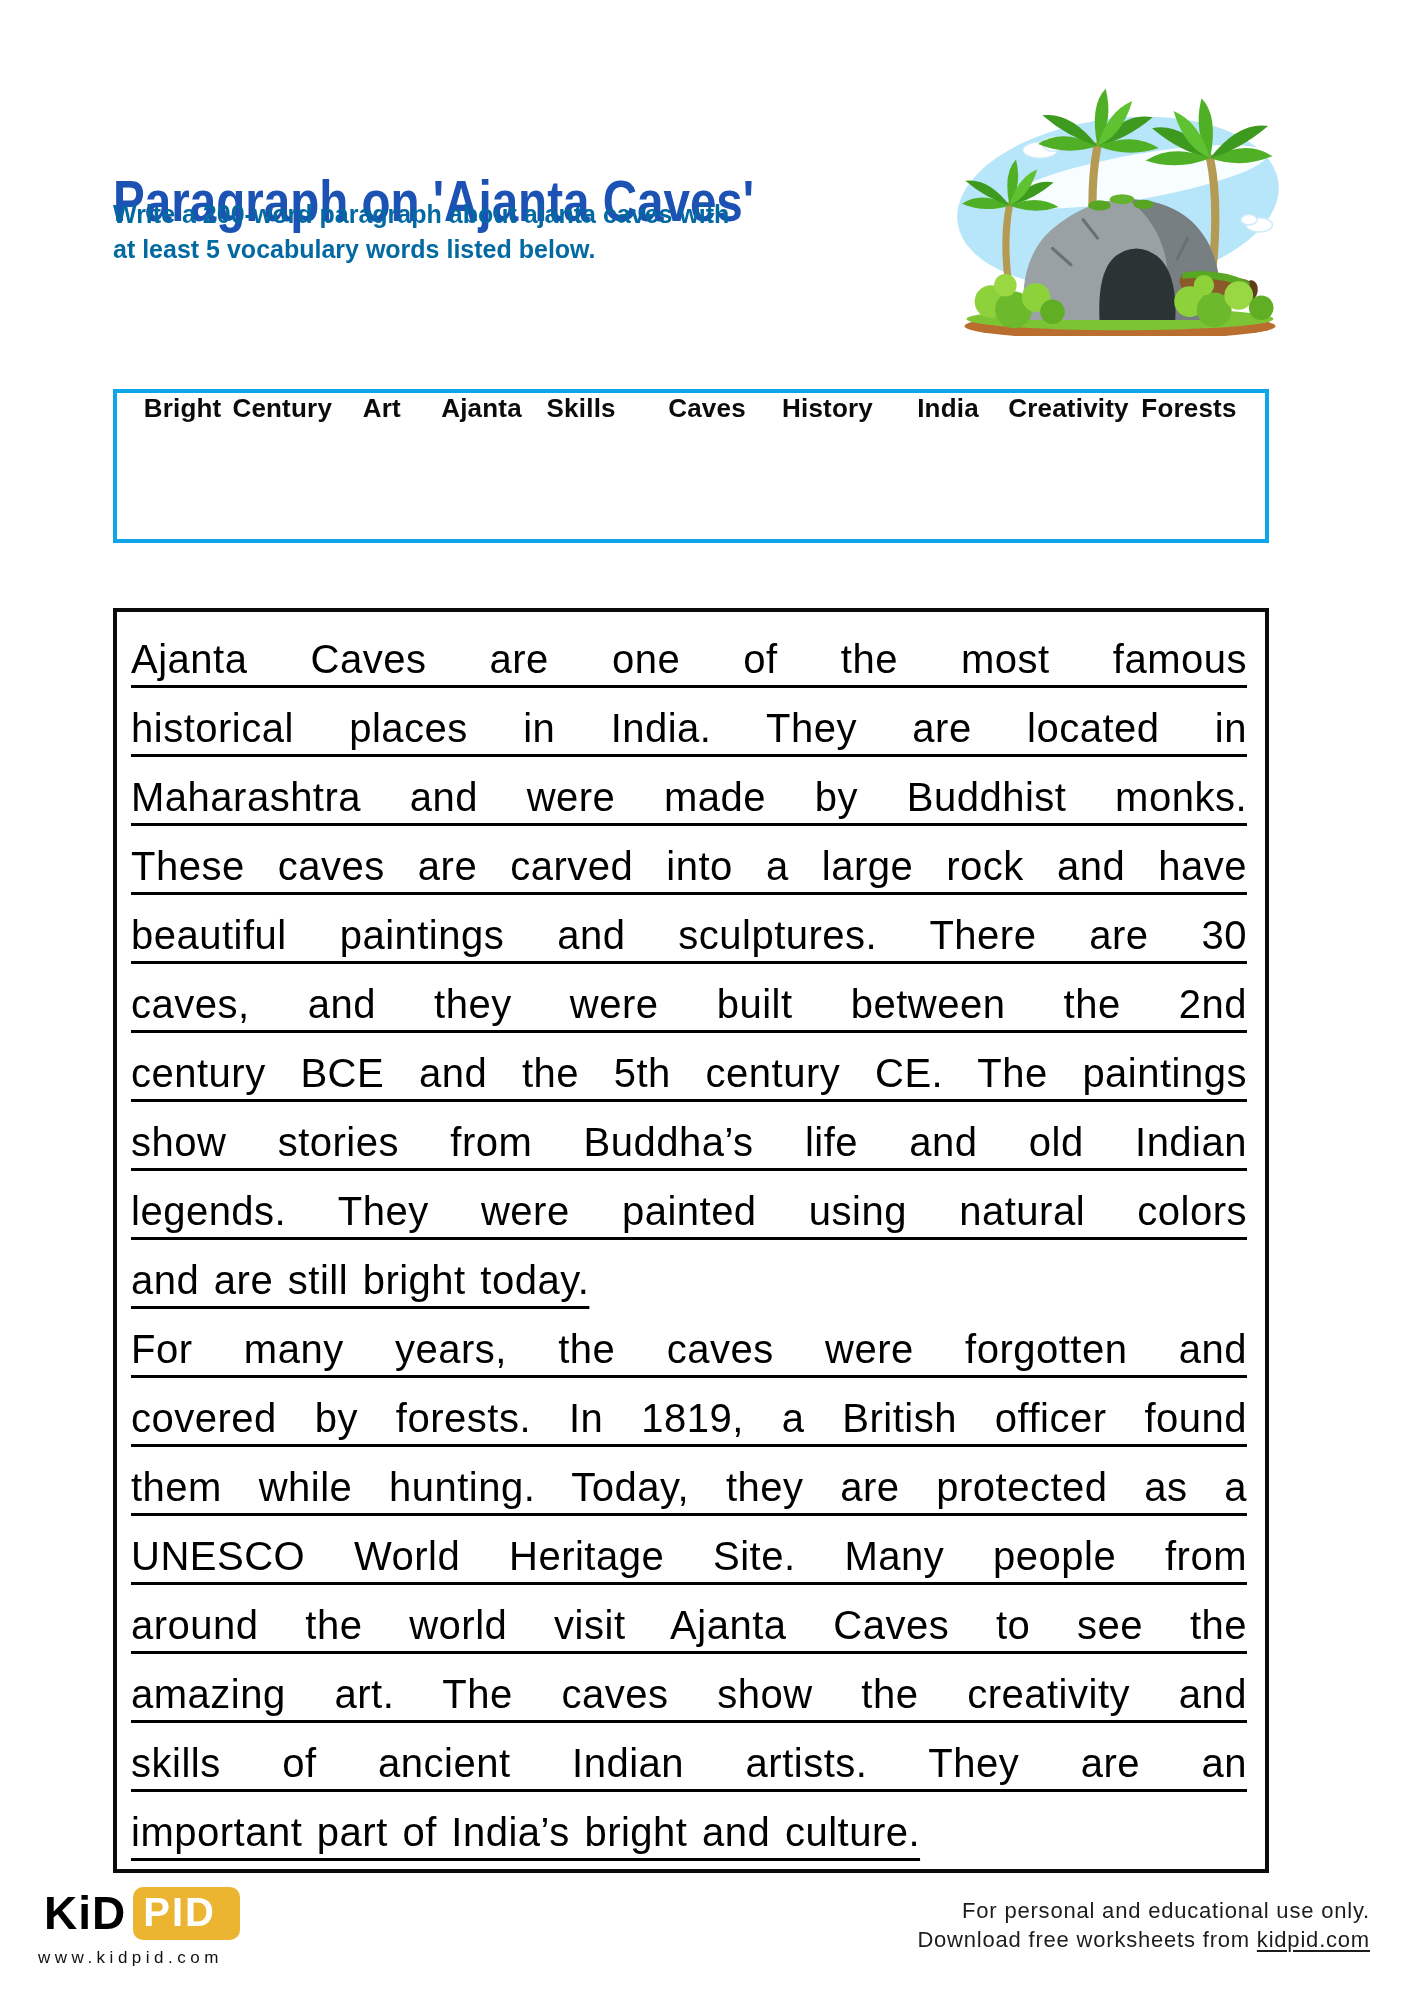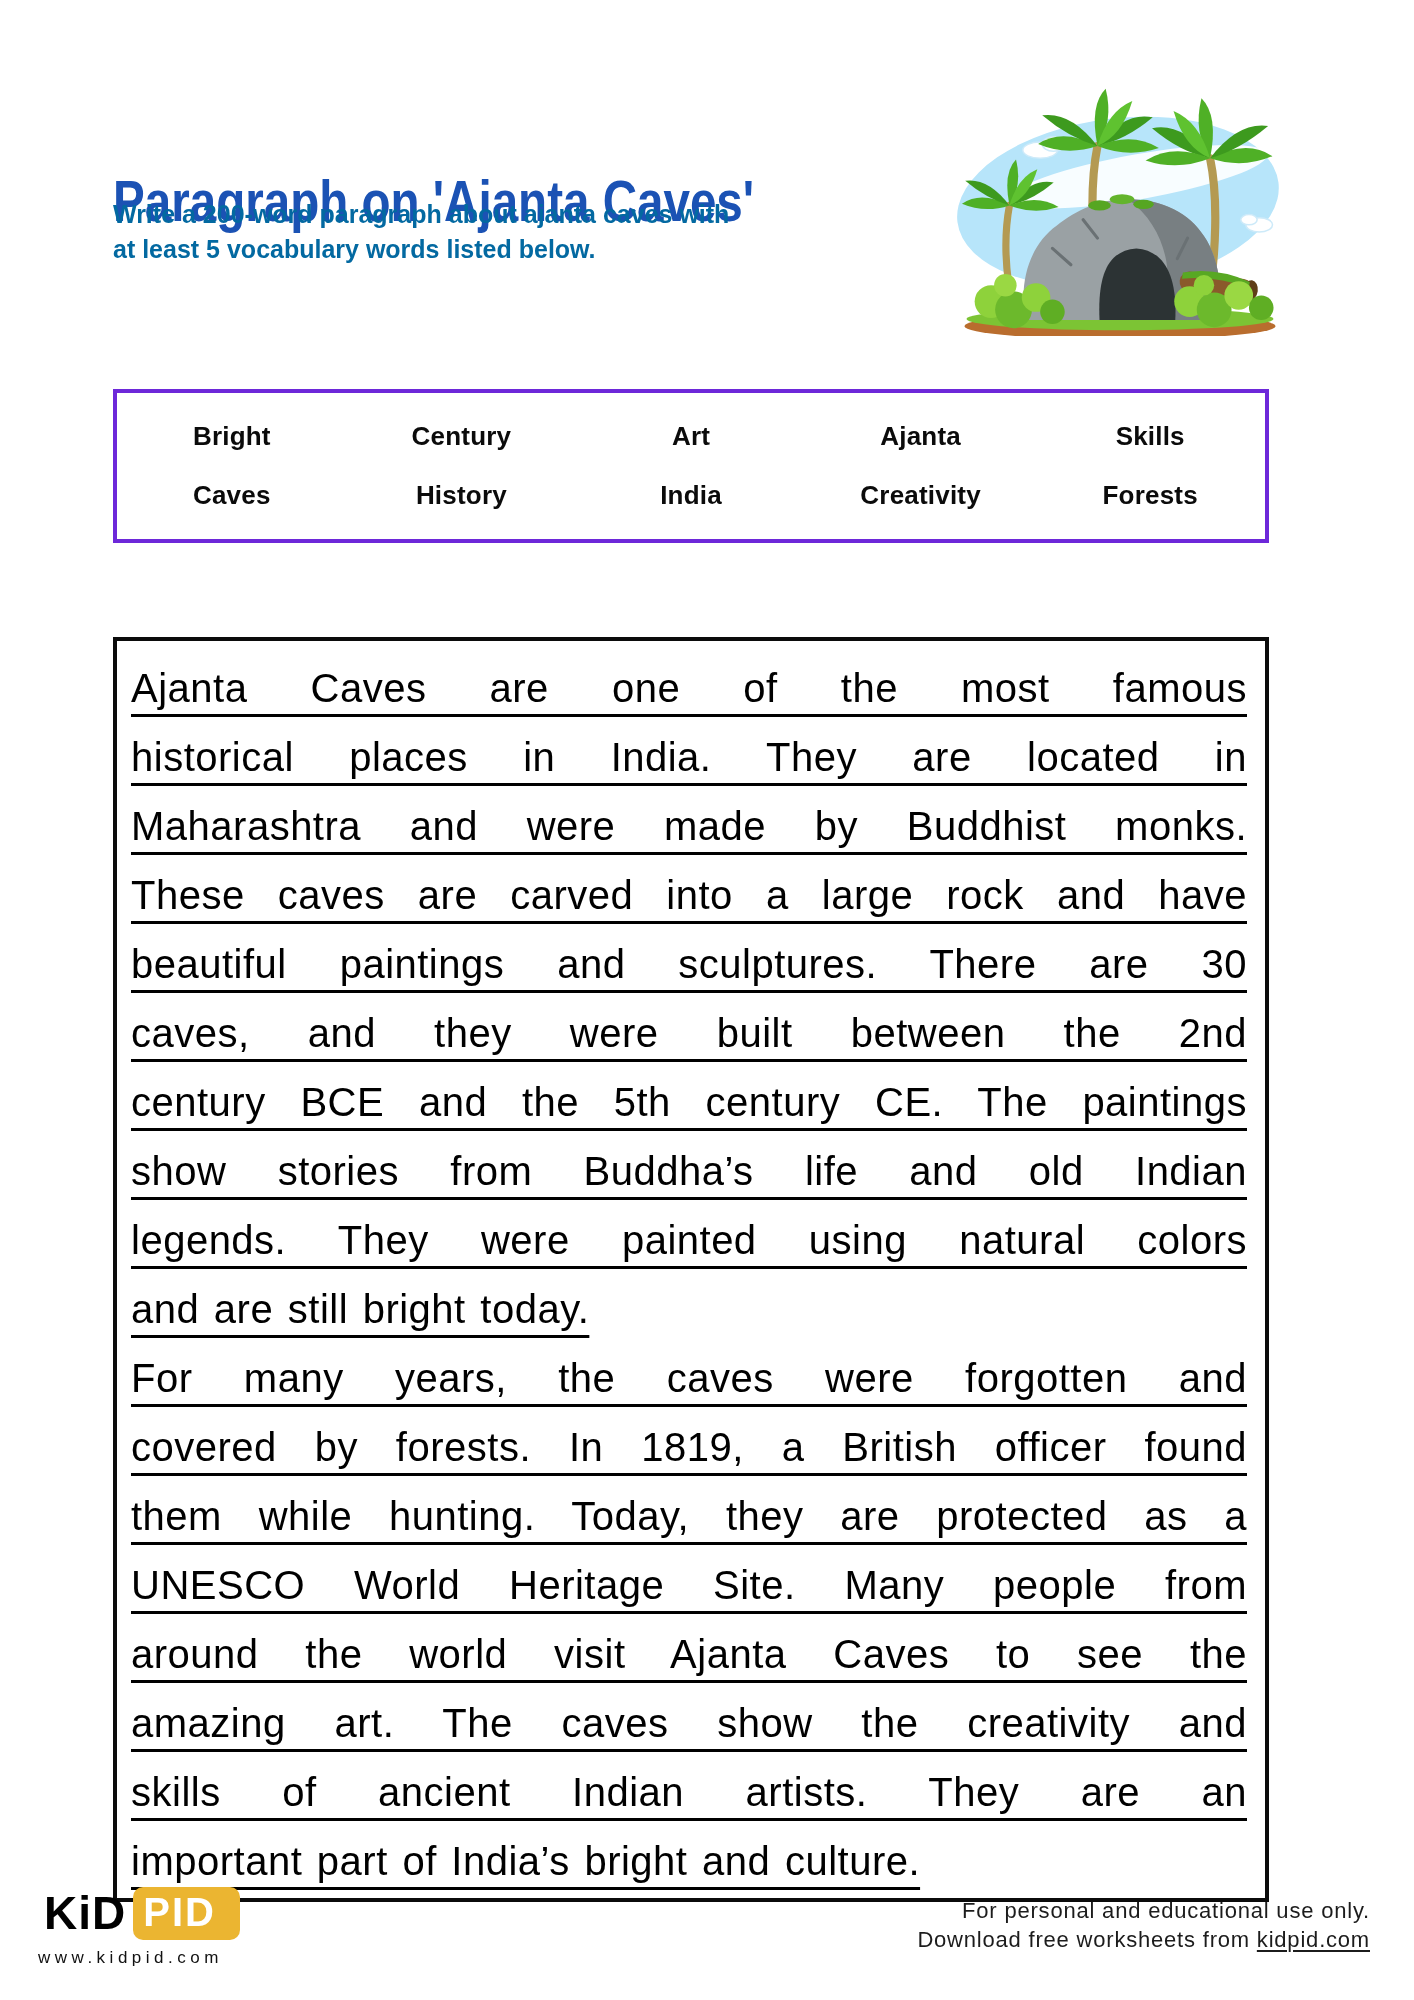--- a/index.html
+++ b/index.html
@@ -16,34 +16,33 @@
   }
   .subtitle{
     position:absolute;left:113px;top:197px;
     font-size:25px;font-weight:700;line-height:35px;color:#0369a1;
   }
   
   .illustration{position:absolute;left:946px;top:84px;width:348px;height:252px;}
   
   .vocab-box{
     position:absolute;left:113px;top:389px;width:1156px;height:154px;
-    border:4px solid #6d28d9;box-sizing:border-box;
-    display:flex;flex-direction:column;justify-content:space-evenly;
+    border:4px solid #0ea5e9;box-sizing:border-box;
+    display:flex;flex-direction:row;justify-content:space-evenly;
   }
   .vocab-row{display:grid;grid-template-columns:repeat(5,1fr);}
   .vocab-word{
     text-align:center;font-size:26px;font-weight:700;color:#0b0b0b;
     letter-spacing:.2px;
   }
   
   .text-box{
     position:absolute;left:113px;top:608px;width:1156px;height:1265px;
     border:4px solid #0b0b0b;box-sizing:border-box;
     padding:13px 18px 0 14px;
-    margin-top:29px;
   }
   .line{
     height:69px;line-height:69px;font-size:40px;color:#000;
     letter-spacing:.5px;word-spacing:3px;white-space:nowrap;
     text-align:justify;text-align-last:justify;
   }
   .line.left{text-align:left;text-align-last:left;}
   .line span{
     text-decoration:underline;
     text-decoration-thickness:3px;

